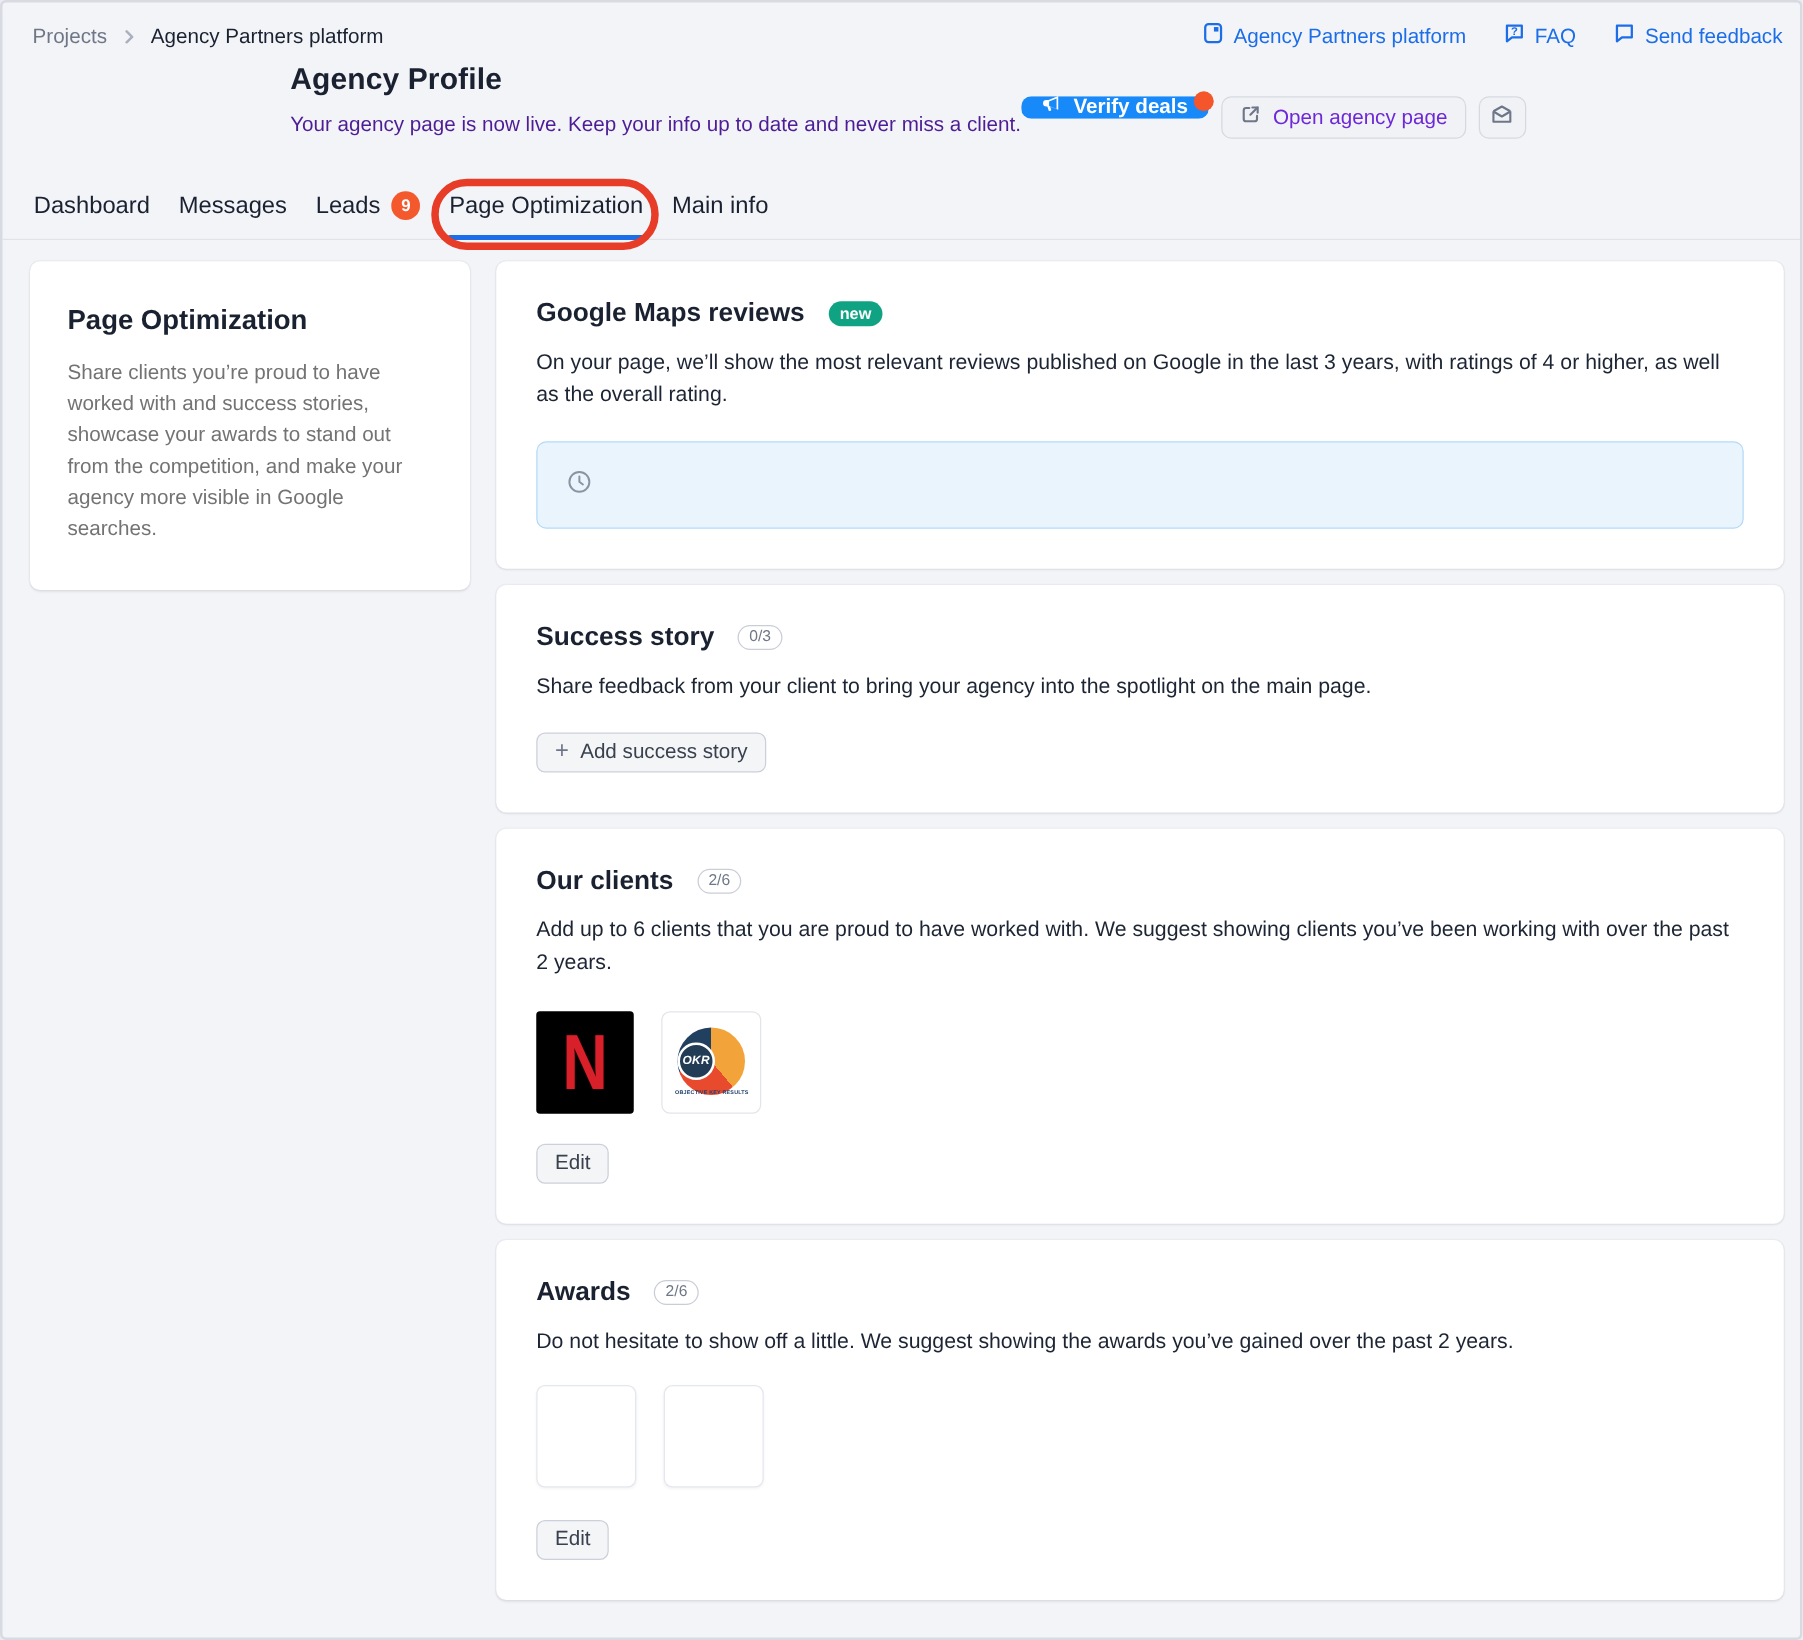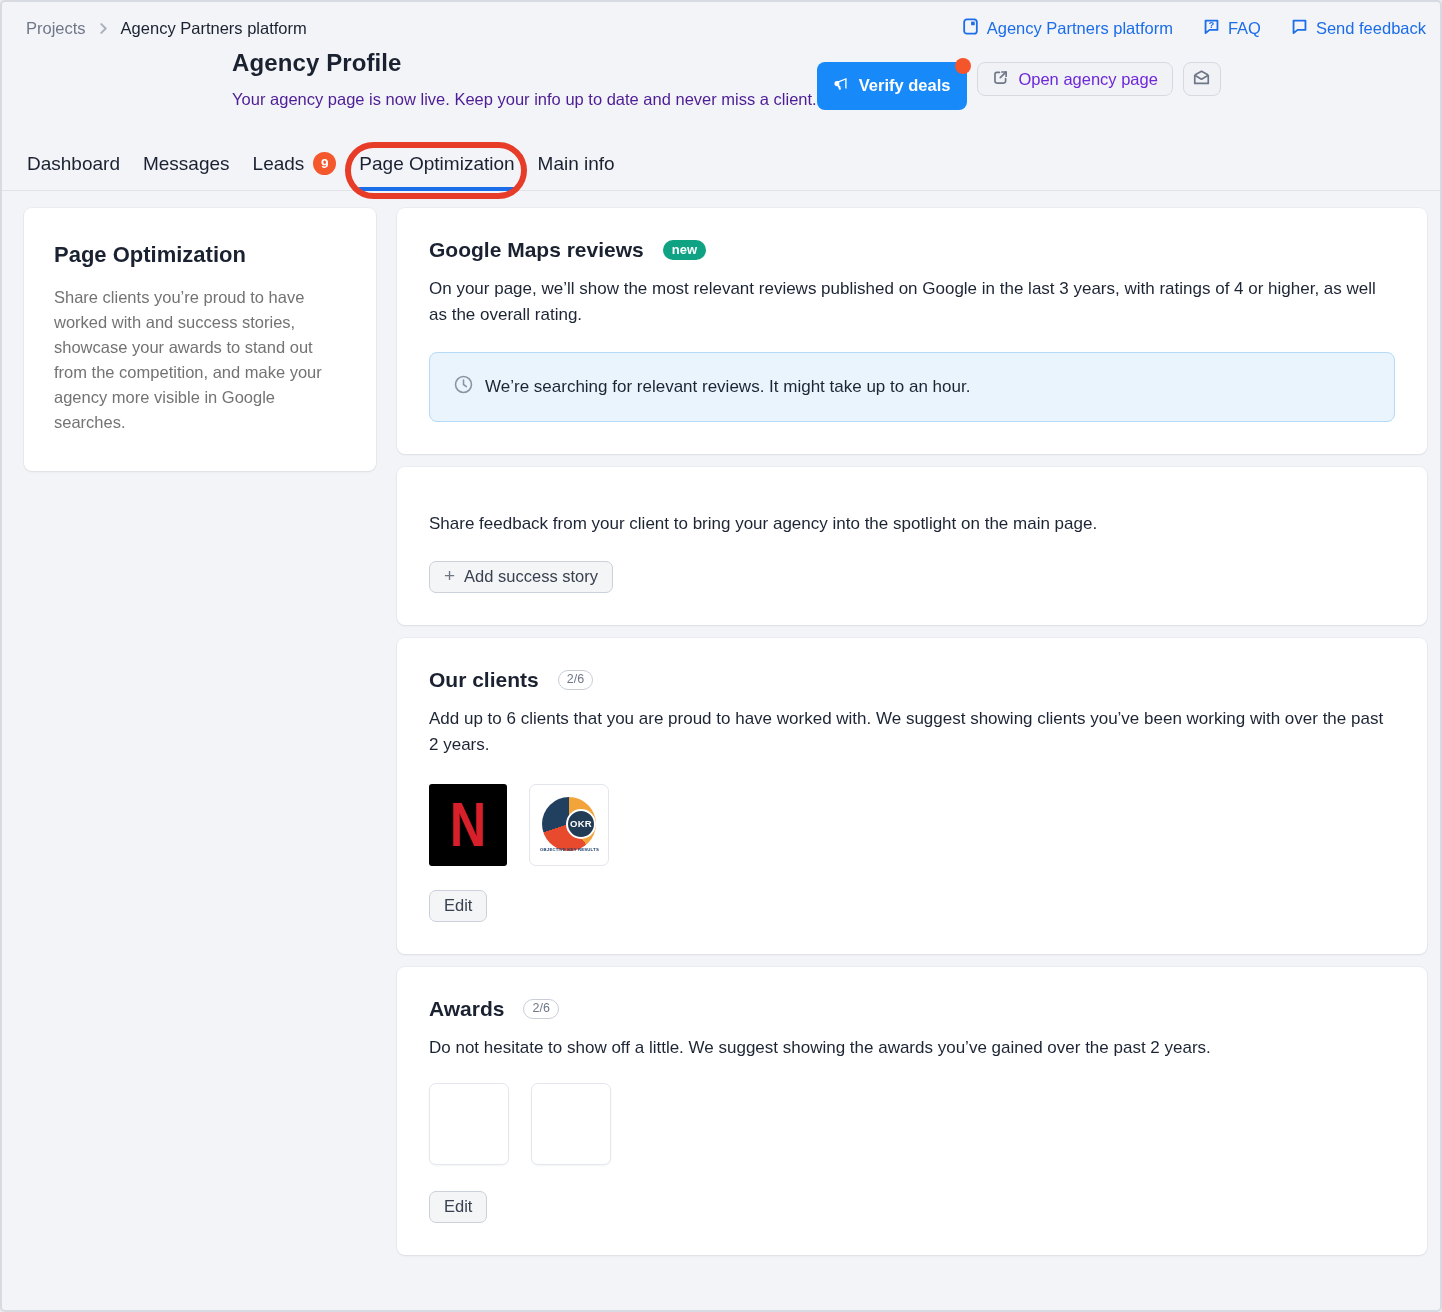--- a/index.html
+++ b/index.html
@@ -35,21 +35,21 @@
     padding: 9px 13px 0 24px;
   }
   .page-title { font-size: 24px; font-weight: 700; letter-spacing: .1px; }
   .page-subtitle { margin-top: 13px; font-size: 16.5px; color: #4c1d95; }
   .header-actions { display: flex; gap: 10px; margin-bottom: -1px; }
   .btn { display: inline-flex; align-items: center; gap: 9px; border-radius: 8px;
          font-size: 16.5px; cursor: pointer; border: 1px solid transparent; }
   .btn-primary {
     position: relative;
     background: #1789f8; color: #fff; font-weight: 700;
-    padding: 6px 16px 7px 14px; height: 48px;
+    padding: 6px 16px 7px 14px; height: 18px;
   }
   .btn-primary .notif-dot {
     position: absolute; top: -5px; right: -5px;
     width: 16px; height: 16px; border-radius: 50%;
     background: #f4552b;
   }
   .btn-secondary {
     background: #f1f2f5; border-color: #d6d9e0; color: #6d28d9;
     padding: 6px 14px; height: 34px;
   }
@@ -130,21 +130,21 @@
   }
   .logo-okr {
     width: 80px; height: 82px; background: #fff;
     border: 1px solid #e2e5eb; border-radius: 7px;
     display: flex; flex-direction: column; align-items: center; justify-content: center;
     padding-top: 4px; overflow: hidden;
   }
   .okr-wheel {
     position: relative; width: 54px; height: 54px; border-radius: 50%;
     background: conic-gradient(#f2a43a 0deg 140deg, #e84a2e 140deg 252deg, #21405f 252deg 360deg);
-    display: flex; align-items: center; justify-content: flex-end;
+    display: flex; align-items: center; justify-content: flex-start; font-style: italic;
   }
   .okr-center {
     width: 30px; height: 30px; border-radius: 50%;
     background: #223c55; border: 2px solid #fff;
     color: #fff; font-size: 9.5px; font-weight: 700; letter-spacing: .3px;
     display: flex; align-items: center; justify-content: center;
   }
   .okr-caption {
     margin-top: -4px; font-size: 10px; font-weight: 700; color: #20406b;
     white-space: nowrap; transform: scale(.43); transform-origin: center top;
@@ -275,25 +275,28 @@
           <span class="badge-new">new</span>
         </div>
         <p class="card-body">On your page, we’ll show the most relevant reviews published on Google in the last 3 years, with ratings of 4 or higher, as well as the overall rating.</p>
         <div class="notice-box">
           <span>
             <svg width="21" height="21" viewBox="0 0 20 20" fill="none" stroke="#8b93a3" stroke-width="1.5">
                 <circle cx="10" cy="10" r="7.6"></circle>
                 <path d="M10 5.8V10l2.7 2" stroke-linecap="round"></path>
               </svg>
           </span>
-          <span>We’re searching for relevant reviews. It might take up to an hour.</span>
         </div>
       </div>
 
       <div class="card main-card">
+        <div class="card-title-row">
+          <h2>Success story</h2>
+          <span class="pill-counter">0/3</span>
+        </div>
         <p class="card-body">Share feedback from your client to bring your agency into the spotlight on the main page.</p>
         <button class="btn-gray mt24">
           <span class="plus">+</span>
           <span>Add success story</span>
         </button>
       </div>
 
       <div class="card main-card">
         <div class="card-title-row">
           <h2>Our clients</h2>

